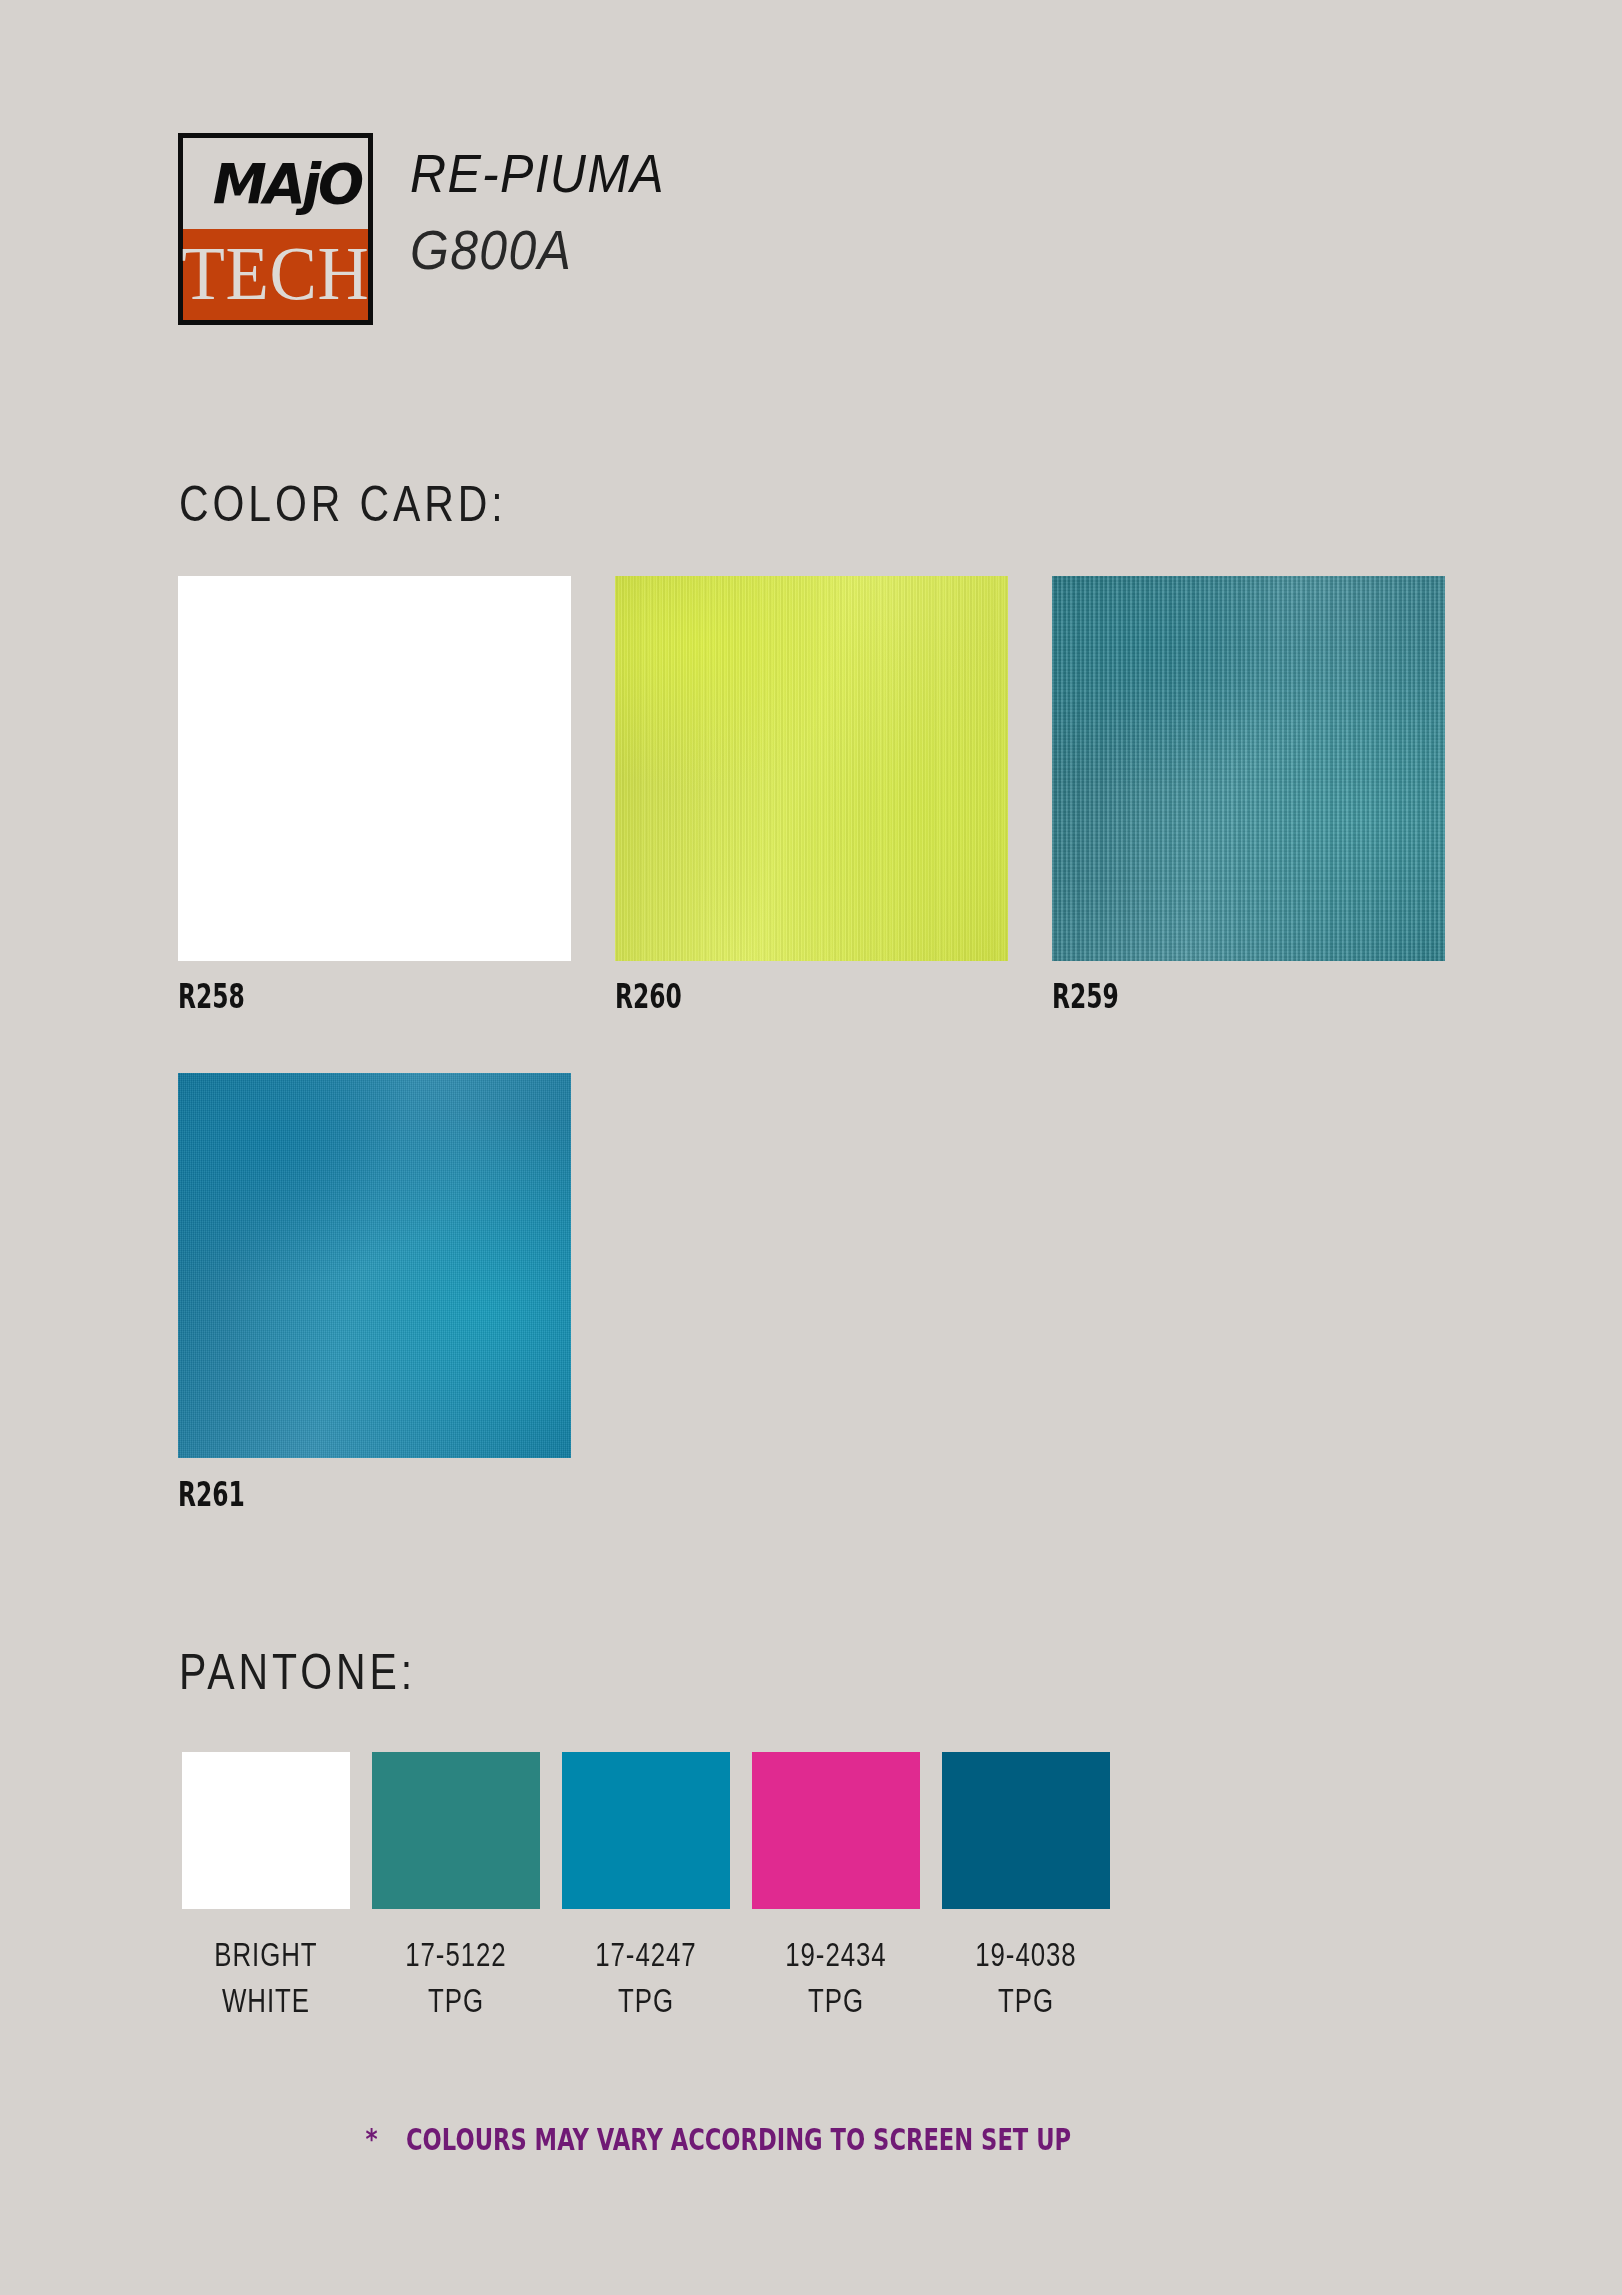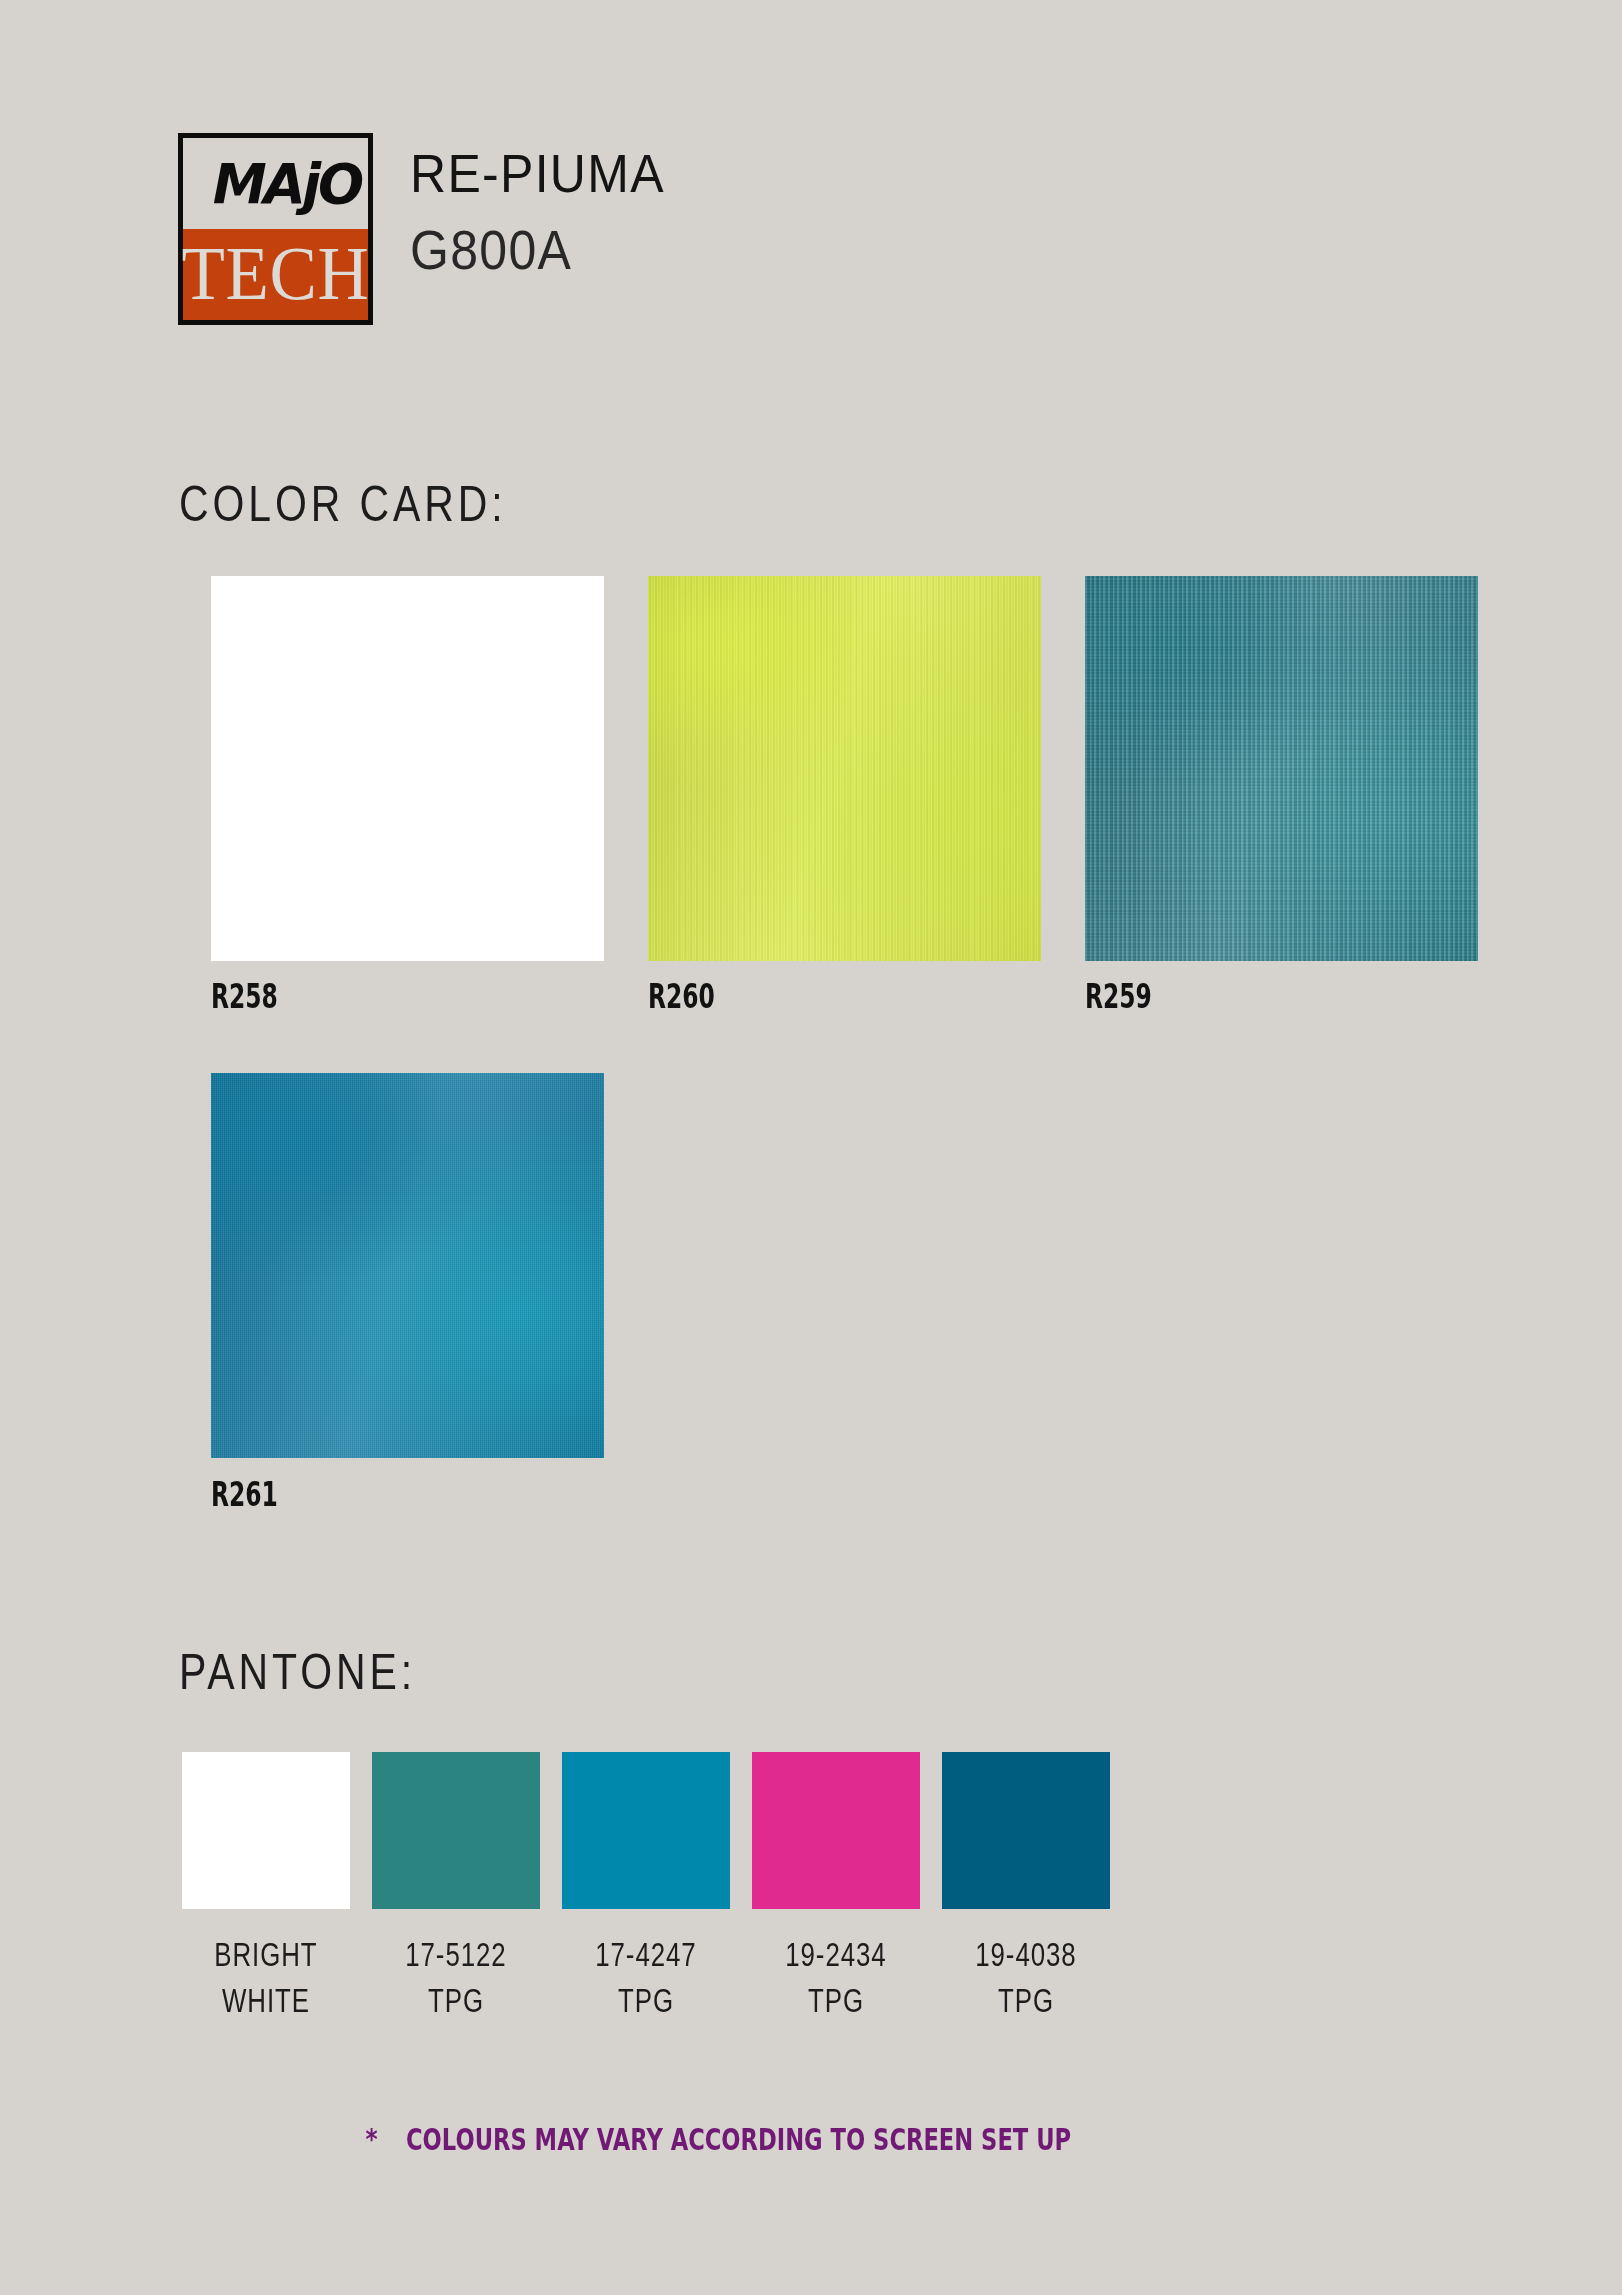--- a/index.html
+++ b/index.html
@@ -71,20 +71,21 @@
     font-size: 71px;
     letter-spacing: 0.7px;
     color: #ddd9d5;
     line-height: 1;
     transform: scaleY(1.06);
   }
 
   .title-block {
     margin-left: 37px;
     padding-top: 13px;
+    font-style: italic;
   }
   .title-main {
     font-family: "Liberation Sans", sans-serif;
     font-size: 50px;
     font-weight: 400;
     letter-spacing: 1.3px;
     color: #141414;
     line-height: 1.05;
     transform: scaleY(1.08);
     transform-origin: left top;
@@ -120,21 +121,21 @@
   .swatch-grid {
     position: absolute;
     left: 178px;
     top: 576px;
     width: 1267px;
     display: grid;
     grid-template-columns: repeat(3, 393px);
     grid-column-gap: 44px;
     grid-row-gap: 59px;
   }
-  .swatch-cell { width: 393px; margin-left: 33px; }
+  .swatch-cell { width: 393px; }
   .swatch-chip {
     width: 393px;
     height: 385px;
     position: relative;
     overflow: hidden;
   }
   .swatch-chip .tex {
     position: absolute;
     inset: 0;
   }

